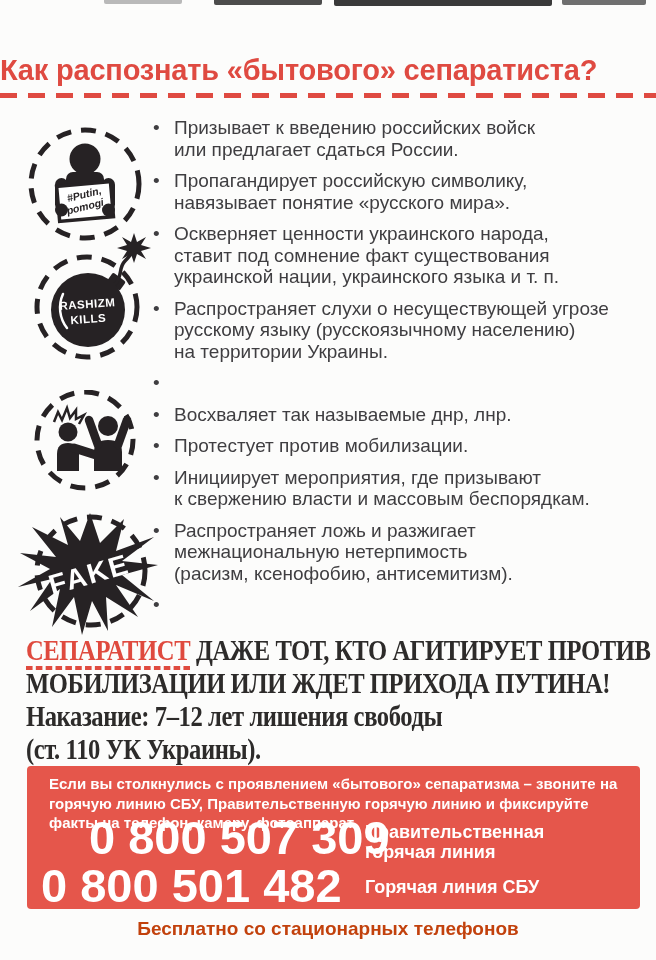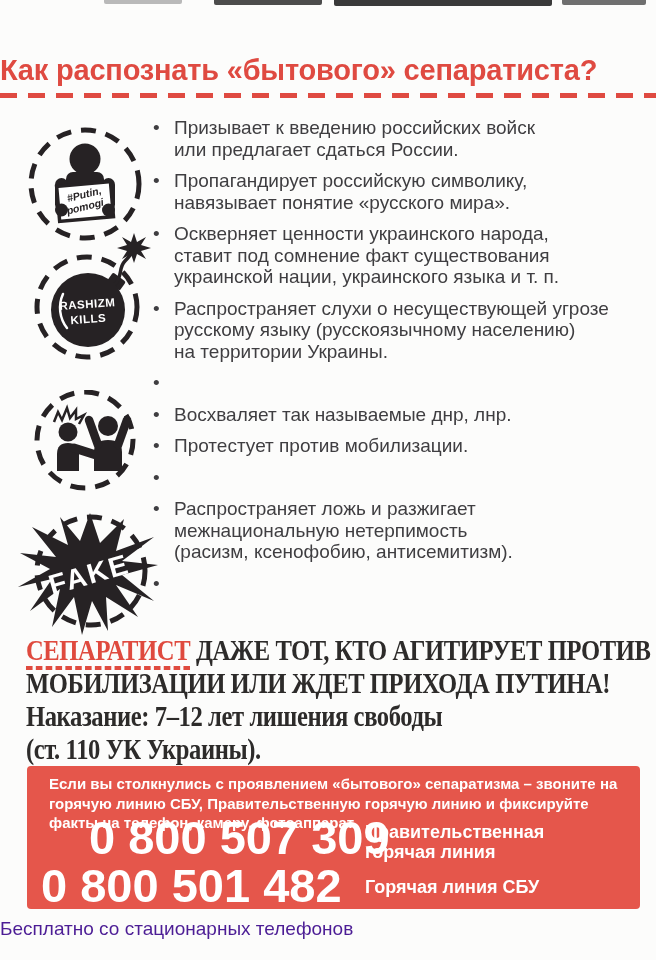--- a/index.html
+++ b/index.html
@@ -37,22 +37,22 @@
   .hotline{position:absolute;left:27px;top:766px;width:613px;height:143px;
            background:#e5564b;border-radius:4px;color:#fff;}
   .hotline .intro{position:absolute;left:22px;top:8px;width:586px;margin:0;
            font-size:15px;line-height:19.5px;font-weight:bold;}
   .phone-number{position:absolute;left:14px;font-size:47px;font-weight:bold;line-height:1;}
   #num1{top:48px;margin-left:48px;} #num2{top:96px;}
   .phone-label{position:absolute;left:338px;font-size:18px;font-weight:bold;
            line-height:20px;white-space:pre-line;}
   #plabel1{top:56px;} #plabel2{top:111px;}
 
-  .free-note{position:absolute;left:0;top:918px;width:656px;text-align:left;
-           color:#4c1d95;font-weight:normal;font-size:19px;}
+  .free-note{position:absolute;left:0;top:918px;width:656px;text-align:center;
+           color:#c2410c;font-weight:bold;font-size:19px;}
   .watermark{position:absolute;left:436px;top:903px;font-size:41px;font-weight:bold;
            font-style:italic;letter-spacing:-1.5px;color:#1c1b19;white-space:nowrap;z-index:5;}
   .watermark .wdot{display:inline-block;width:10px;height:10px;border-radius:50%;
            background:#3ea7da;margin:0 2px 3px 3px;}
   svg text{font-family:"Liberation Sans",sans-serif;}
 </style>
 </head>
 <body>
 
 <div id="page">
@@ -138,20 +138,22 @@
     <div class="bullet">
         <span class="dot">•</span>
         <span class="btext">Восхваляет так называемые днр, лнр.</span>
       </div>
     <div class="bullet">
         <span class="dot">•</span>
         <span class="btext">Протестует против мобилизации.</span>
       </div>
     <div class="bullet">
         <span class="dot">•</span>
+        <span class="btext">Инициирует мероприятия, где призывают
+к свержению власти и массовым беспорядкам.</span>
       </div>
     <div class="bullet">
         <span class="dot">•</span>
         <span class="btext">Распространяет ложь и разжигает
 межнациональную нетерпимость
 (расизм, ксенофобию, антисемитизм).</span>
       </div>
     <div class="bullet">
         <span class="dot">•</span>
       </div>

